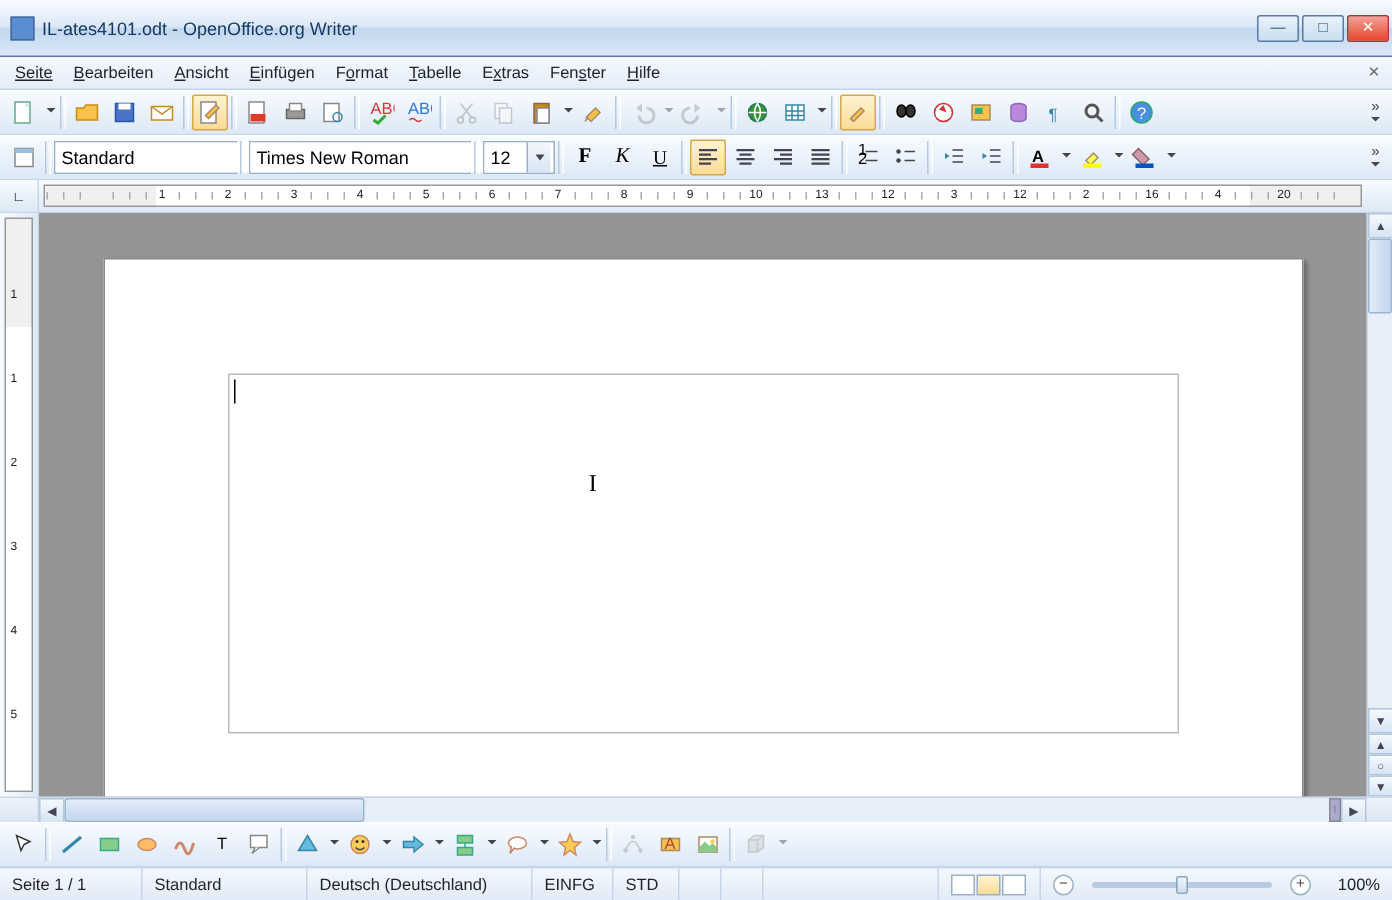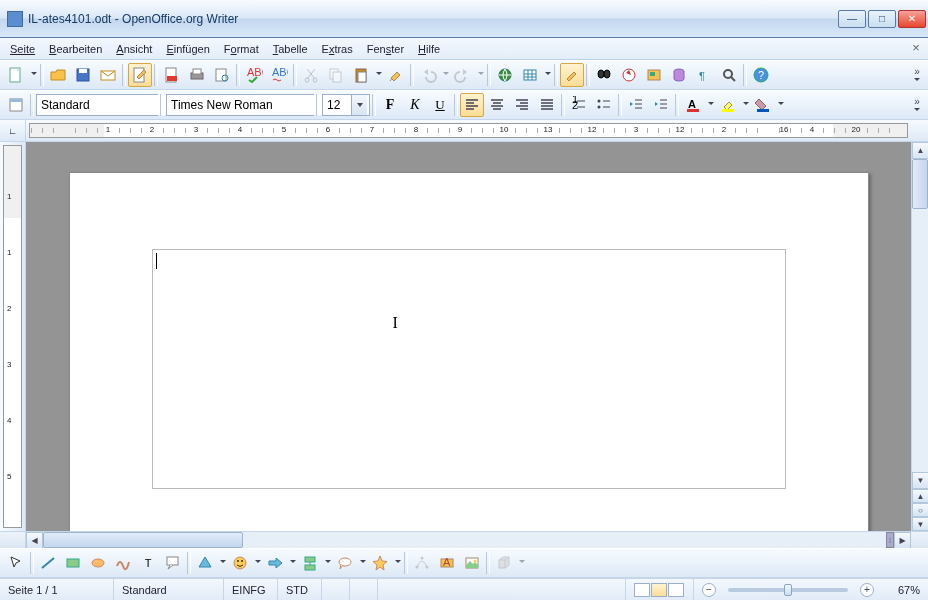--- a/index.html
+++ b/index.html
@@ -431,21 +431,21 @@
         <div class="tick" style="left: 628px; top: 4px; bottom: 4px; background: rgb(170, 170, 170);"></div>
         <div class="tick" style="left: 639px; top: 4px; bottom: 4px; background: rgb(170, 170, 170);"></div>
         <div class="ticklbl" style="left: 650px;">12</div>
         <div class="tick" style="left: 661px; top: 4px; bottom: 4px; background: rgb(170, 170, 170);"></div>
         <div class="tick" style="left: 672px; top: 4px; bottom: 4px; background: rgb(170, 170, 170);"></div>
         <div class="tick" style="left: 683px; top: 4px; bottom: 4px; background: rgb(170, 170, 170);"></div>
         <div class="ticklbl" style="left: 694px;">2</div>
         <div class="tick" style="left: 705px; top: 4px; bottom: 4px; background: rgb(170, 170, 170);"></div>
         <div class="tick" style="left: 716px; top: 4px; bottom: 4px; background: rgb(170, 170, 170);"></div>
         <div class="tick" style="left: 727px; top: 4px; bottom: 4px; background: rgb(170, 170, 170);"></div>
-        <div class="ticklbl" style="left: 754px; text-align: right;">16</div>
+        <div class="ticklbl" style="left: 738px; text-align: right;">16</div>
         <div class="tick" style="left: 749px; top: 4px; bottom: 4px; background: rgb(170, 170, 170);"></div>
         <div class="tick" style="left: 760px; top: 4px; bottom: 4px; background: rgb(170, 170, 170);"></div>
         <div class="tick" style="left: 771px; top: 4px; bottom: 4px; background: rgb(170, 170, 170);"></div>
         <div class="ticklbl" style="left: 782px;">4</div>
         <div class="tick" style="left: 793px; top: 4px; bottom: 4px; background: rgb(170, 170, 170);"></div>
         <div class="tick" style="left: 804px; top: 4px; bottom: 4px; background: rgb(170, 170, 170);"></div>
         <div class="tick" style="left: 815px; top: 4px; bottom: 4px; background: rgb(170, 170, 170);"></div>
         <div class="ticklbl" style="left: 826px;">20</div>
         <div class="tick" style="left: 837px; top: 4px; bottom: 4px; background: rgb(170, 170, 170);"></div>
         <div class="tick" style="left: 848px; top: 4px; bottom: 4px; background: rgb(170, 170, 170);"></div>
@@ -607,33 +607,34 @@
   <div class="tbtn" style="opacity:.45">
       <svg viewBox="0 0 18 18">
         <path d="M4 6l4-3 6 0 0 8-4 3-6 0z" fill="#ccc" stroke="#999"></path>
         <path d="M4 6l6 0 0 8M10 6l4-3" stroke="#999" fill="none"></path>
       </svg>
     </div>
   <div class="dd" style="opacity:.45"></div>
 </div>
 
 <div class="statusbar">
-  <div class="cell" style="width:114px">Seite 1 / 1</div>
+  <div class="cell" style="width:95px">Seite 1 / 1</div>
   <div class="cell" style="width:110px">Standard</div>
+  <div class="cell" style="width:150px">Deutsch (Deutschland)</div>
   <div class="cell" style="width:54px">EINFG</div>
   <div class="cell" style="width:44px">STD</div>
   <div class="cell" style="width:28px"></div>
   <div class="cell" style="width:28px"></div>
   <div class="cell" style="flex:1"></div>
   <div class="viewbtns cell" style="border-right:1px solid #c5d6ea">
     <div class="viewbtn"></div>
     <div class="viewbtn" style="background:linear-gradient(#fef3d1,#fbdc96)"></div>
     <div class="viewbtn"></div>
   </div>
   <div class="cell" style="border:0;gap:4px">
     <div class="zbtn">−</div>
     <div class="zoomslider">
         <div class="knob"></div>
       </div>
     <div class="zbtn">+</div>
   </div>
-  <div class="cell" style="border:0;width:46px;justify-content:flex-end">67%</div>
+  <div class="cell" style="border:0;width:46px;justify-content:flex-end">100%</div>
 </div>
 
 </body></html>

